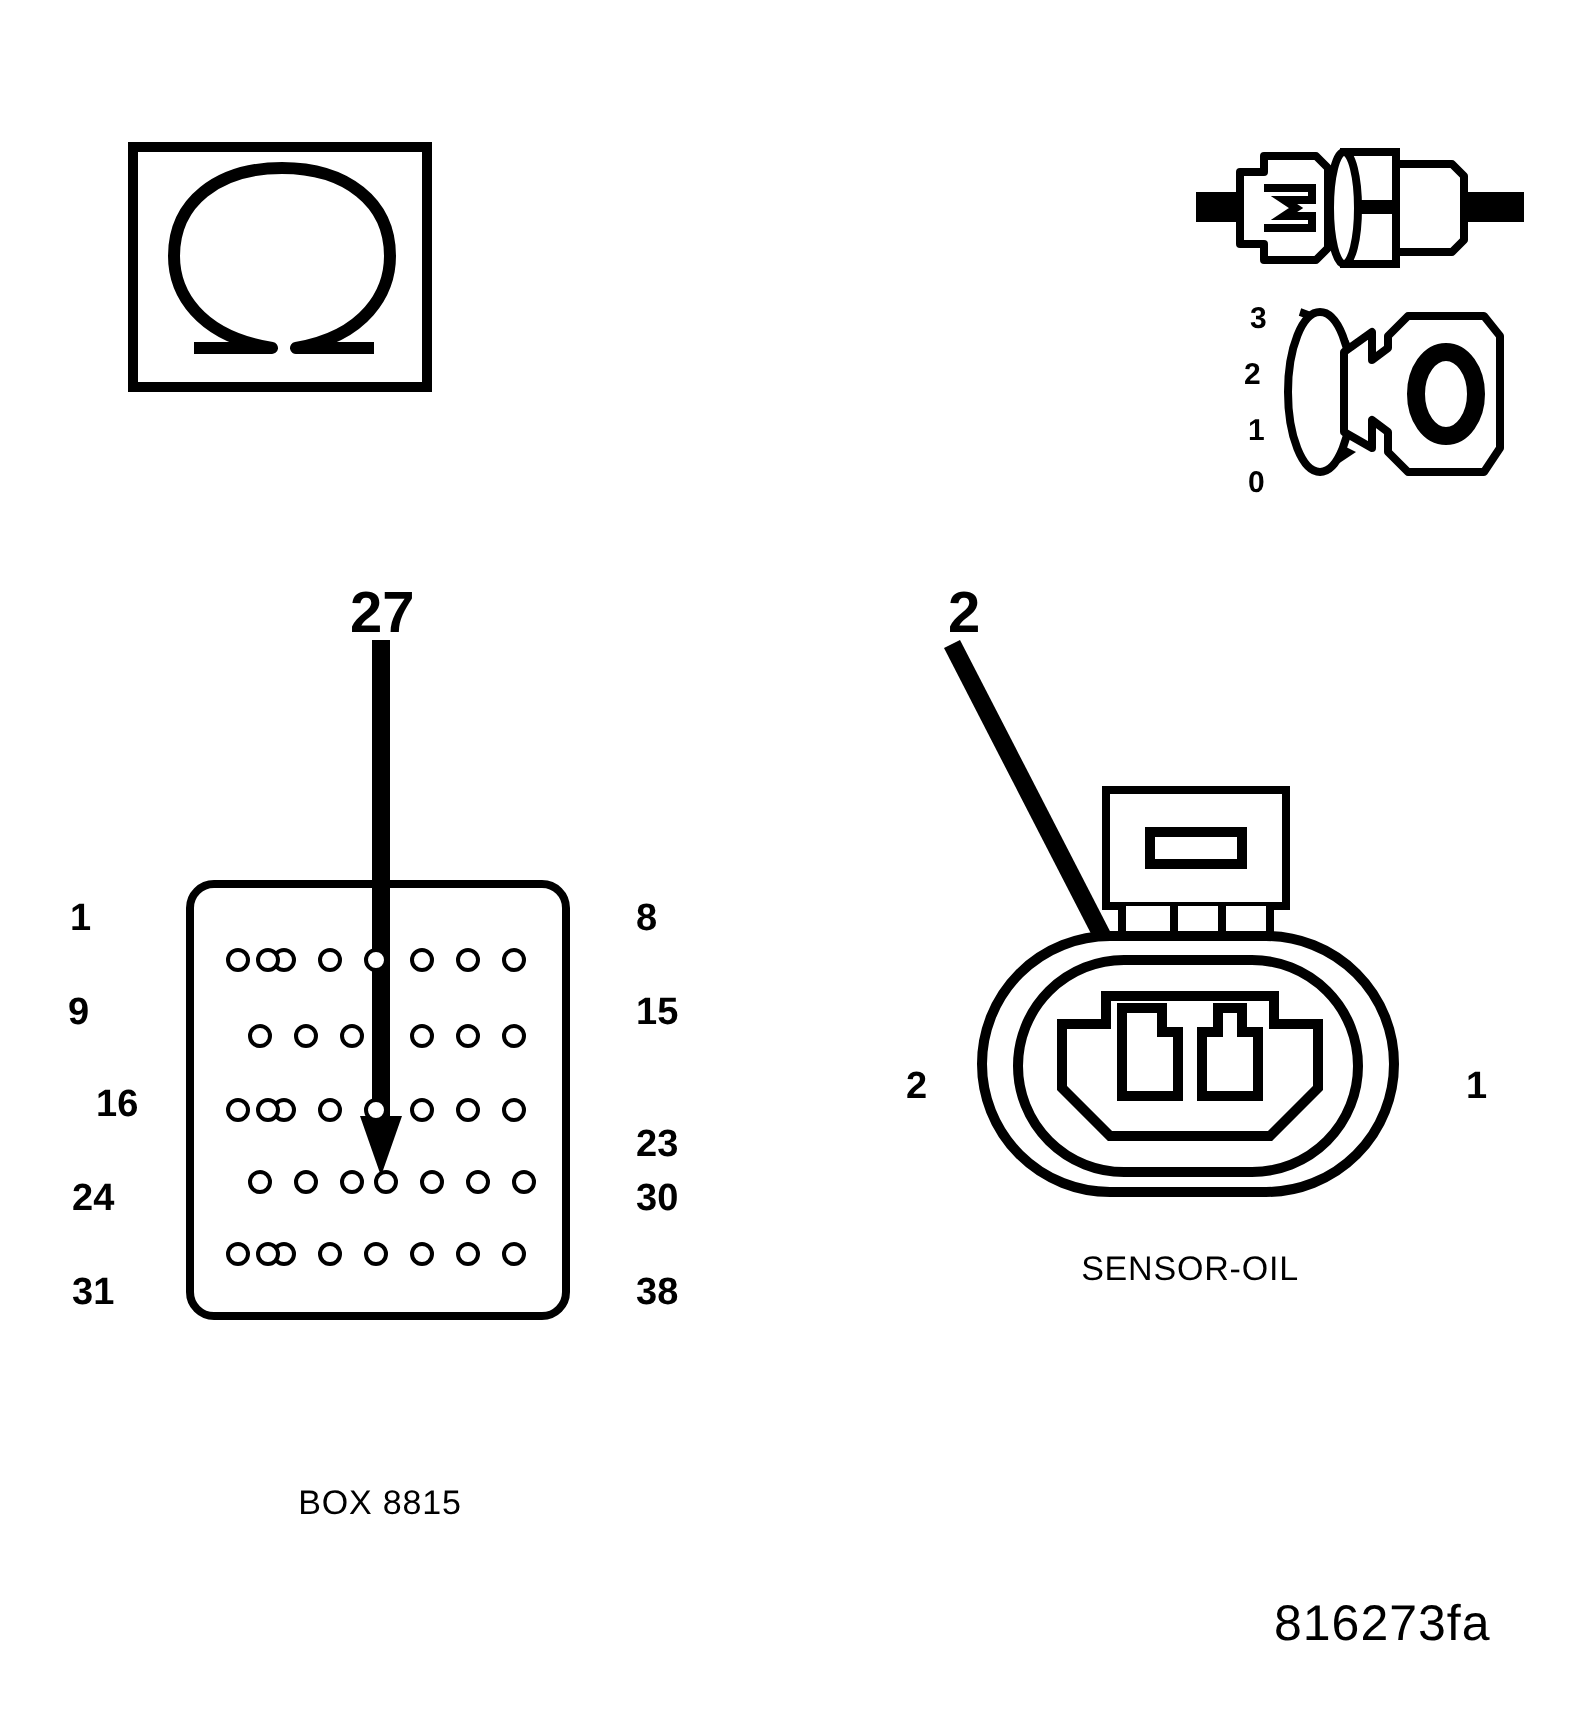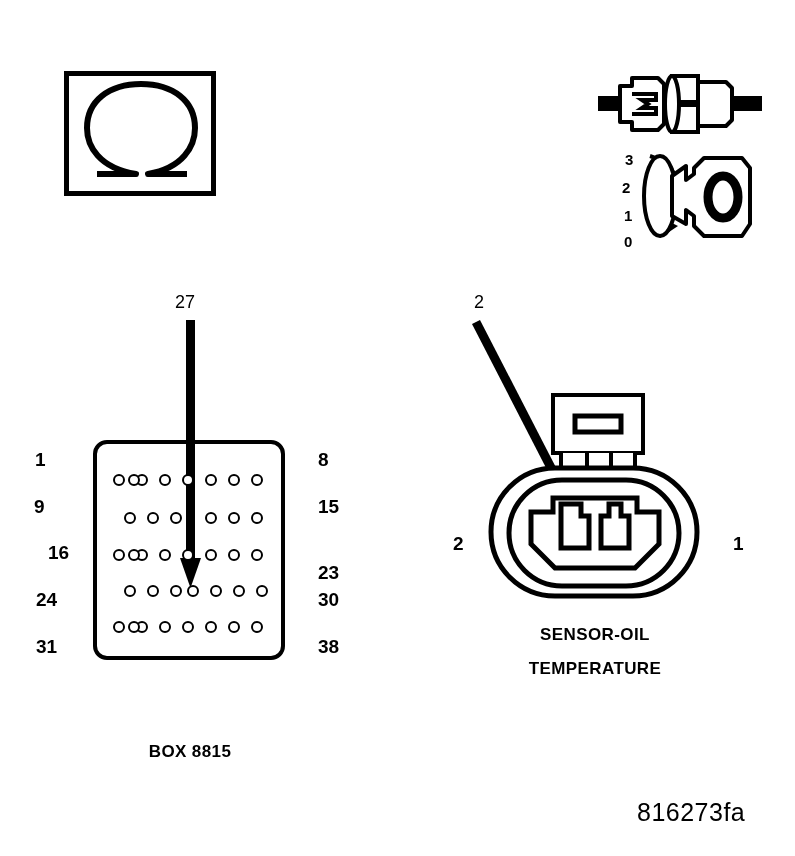--- a/index.html
+++ b/index.html
@@ -26,26 +26,26 @@
     font-weight: bold;
     color: #000;
     white-space: pre;
     line-height: 1;
   }
   .pin-num {
     font-size: 19px;
     font-weight: bold;
   }
   .callout-num {
-    font-size: 18px;
-    font-weight: normal;
+    font-size: 29px;
+    font-weight: bold;
   }
   .caption {
     font-size: 17px;
-    font-weight: bold;
+    font-weight: normal;
     letter-spacing: 0.4px;
     text-align: center;
     white-space: nowrap;
   }
   .dial-num {
     font-size: 15px;
     font-weight: bold;
   }
   .drawing-id {
     font-size: 25px;
@@ -218,17 +218,16 @@
       <path d="M 74 112 L 74 156 L 102 156 L 102 124 L 94 124 L 94 112 Z" fill="#fff" stroke="#000" stroke-width="5" stroke-linejoin="miter"></path>
 
       <path d="M 114 124 L 114 156 L 142 156 L 142 124 L 134 124 L 134 112 L 122 112 L 122 124 Z" fill="#fff" stroke="#000" stroke-width="5" stroke-linejoin="miter"></path>
     </svg>
   </div>
 
   <div class="abs lbl pin-num" style="left:453px; top:534px;">2</div>
   <div class="abs lbl pin-num" style="left:733px; top:534px;">1</div>
 
   <div class="abs caption" style="left:455px; top:625px; width:280px;">SENSOR-OIL</div>
-  <div class="abs caption" style="left:455px; top:659px; width:280px;">TEMPERATURE</div>
 
   <div class="abs drawing-id" style="left:637px; top:755px;margin-top:43px;">816273fa</div>
 
 </div>
 
 </body></html>

